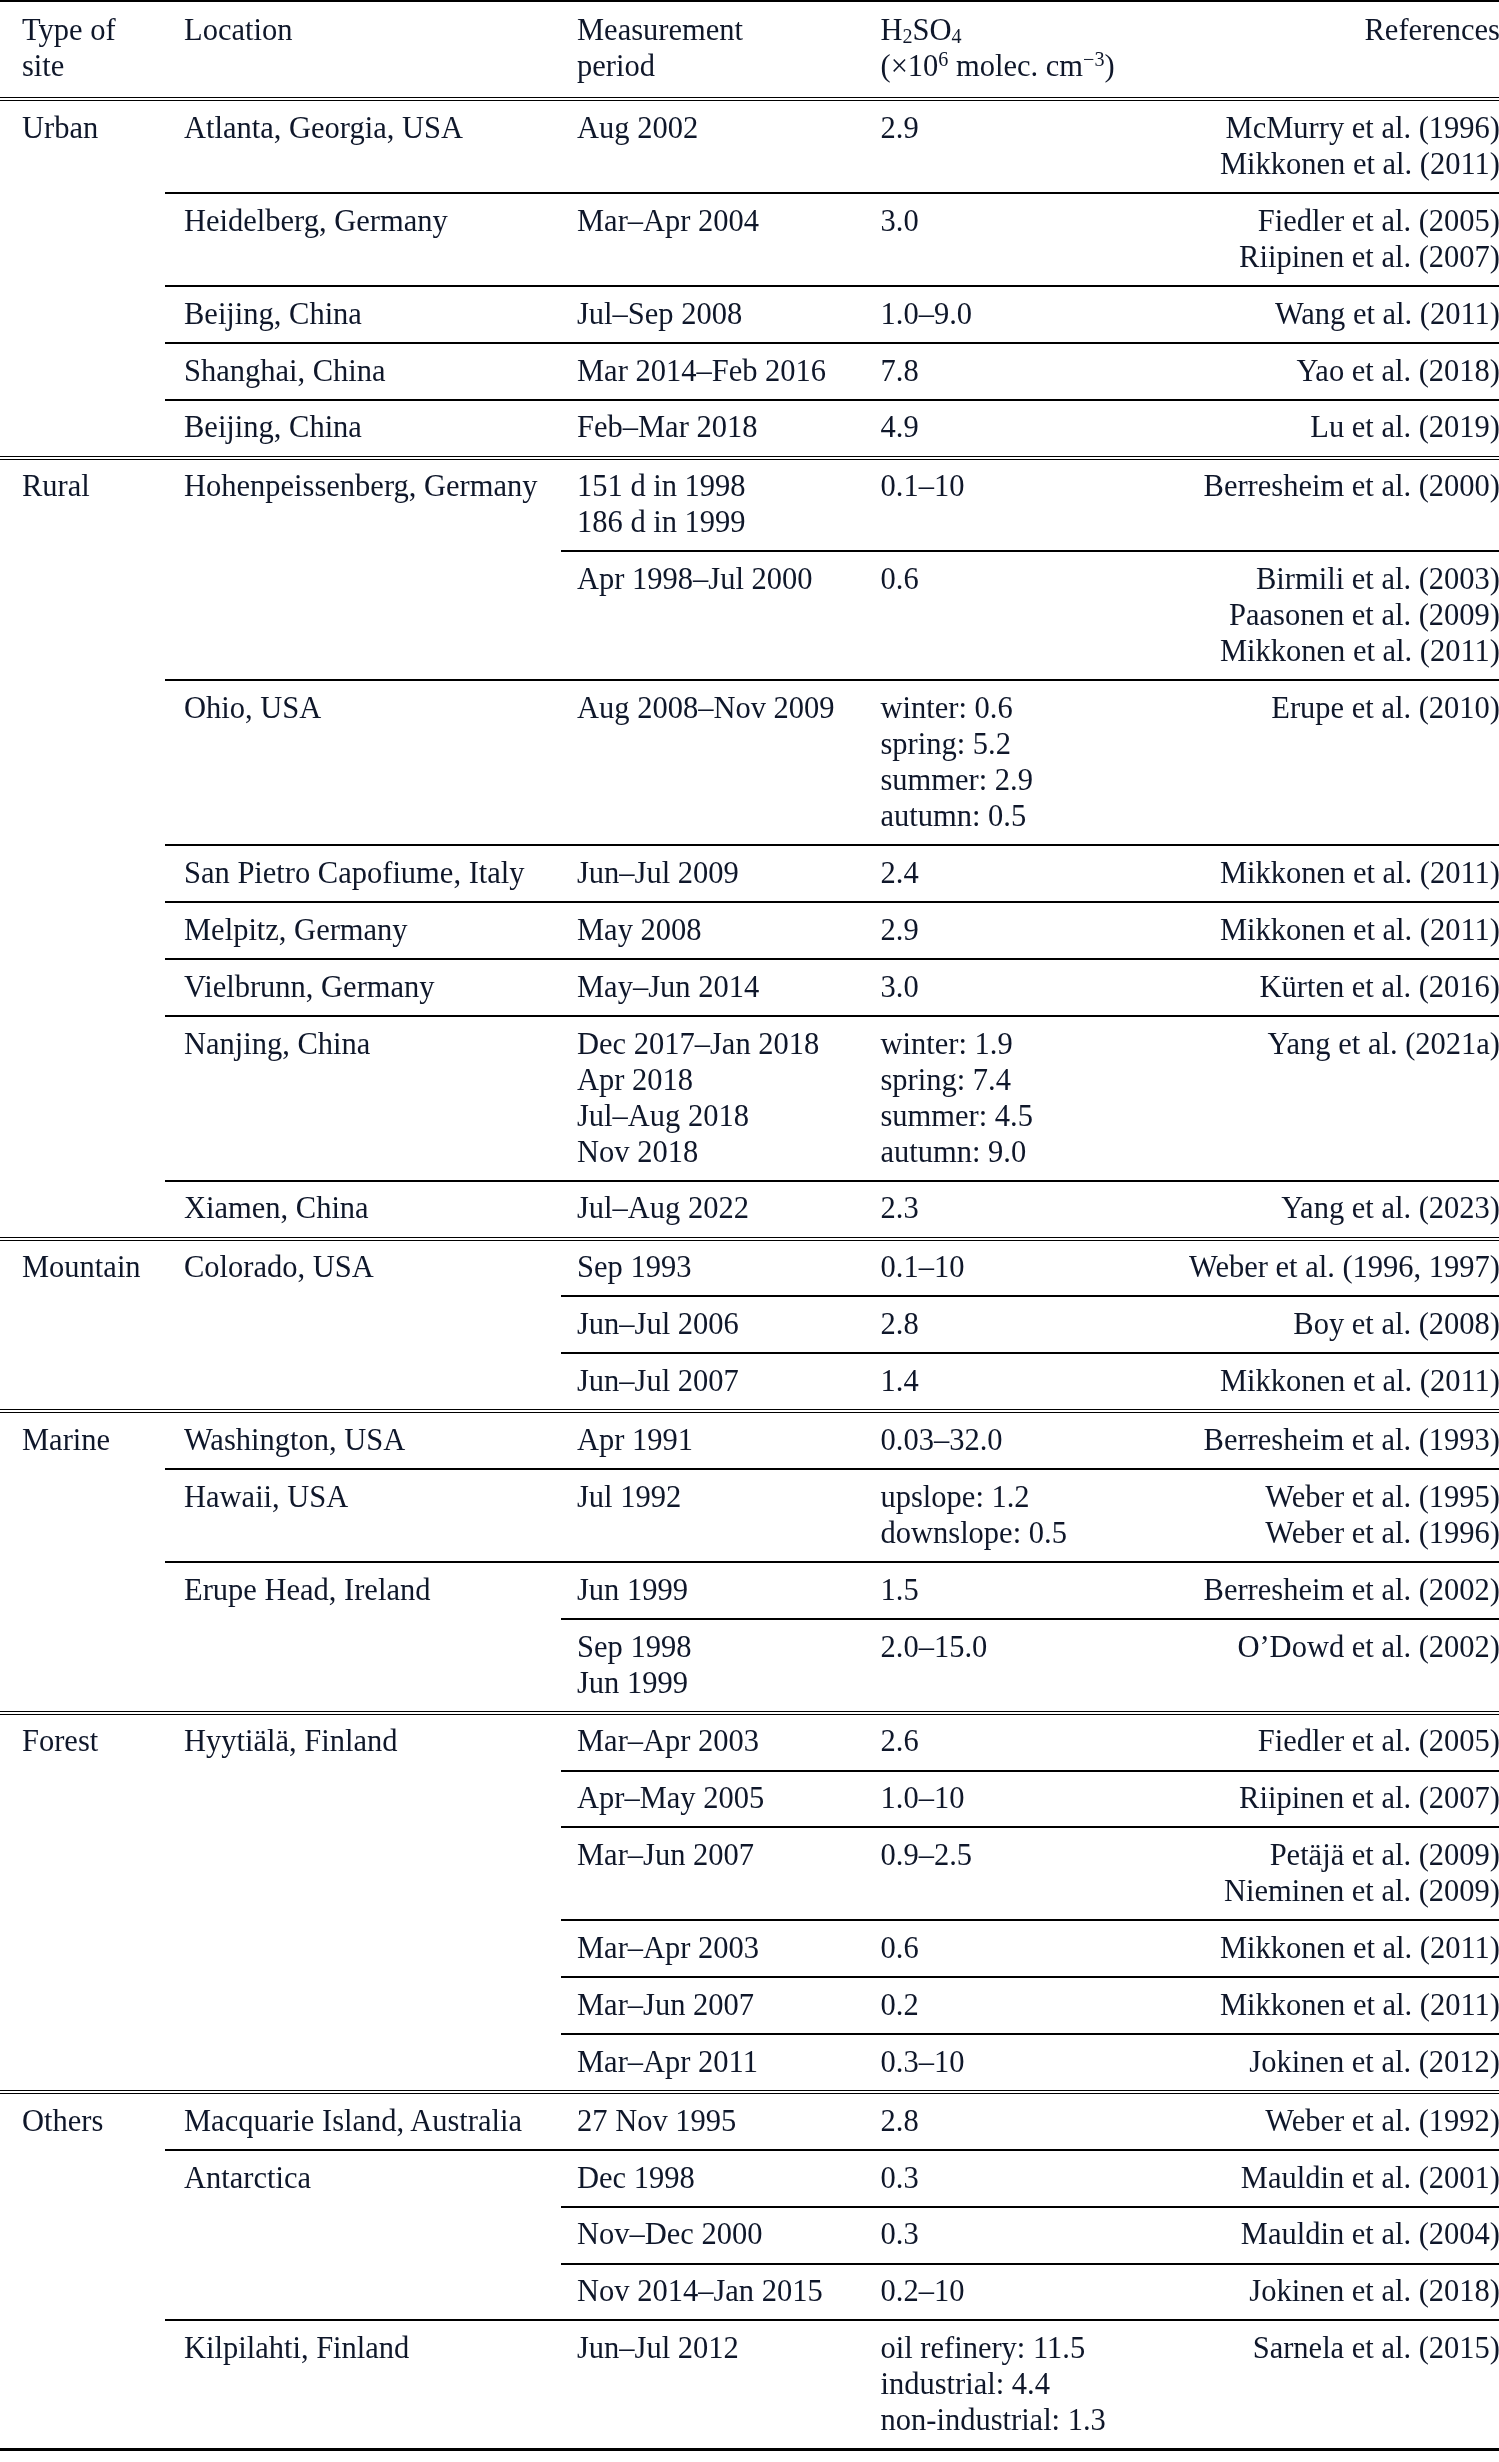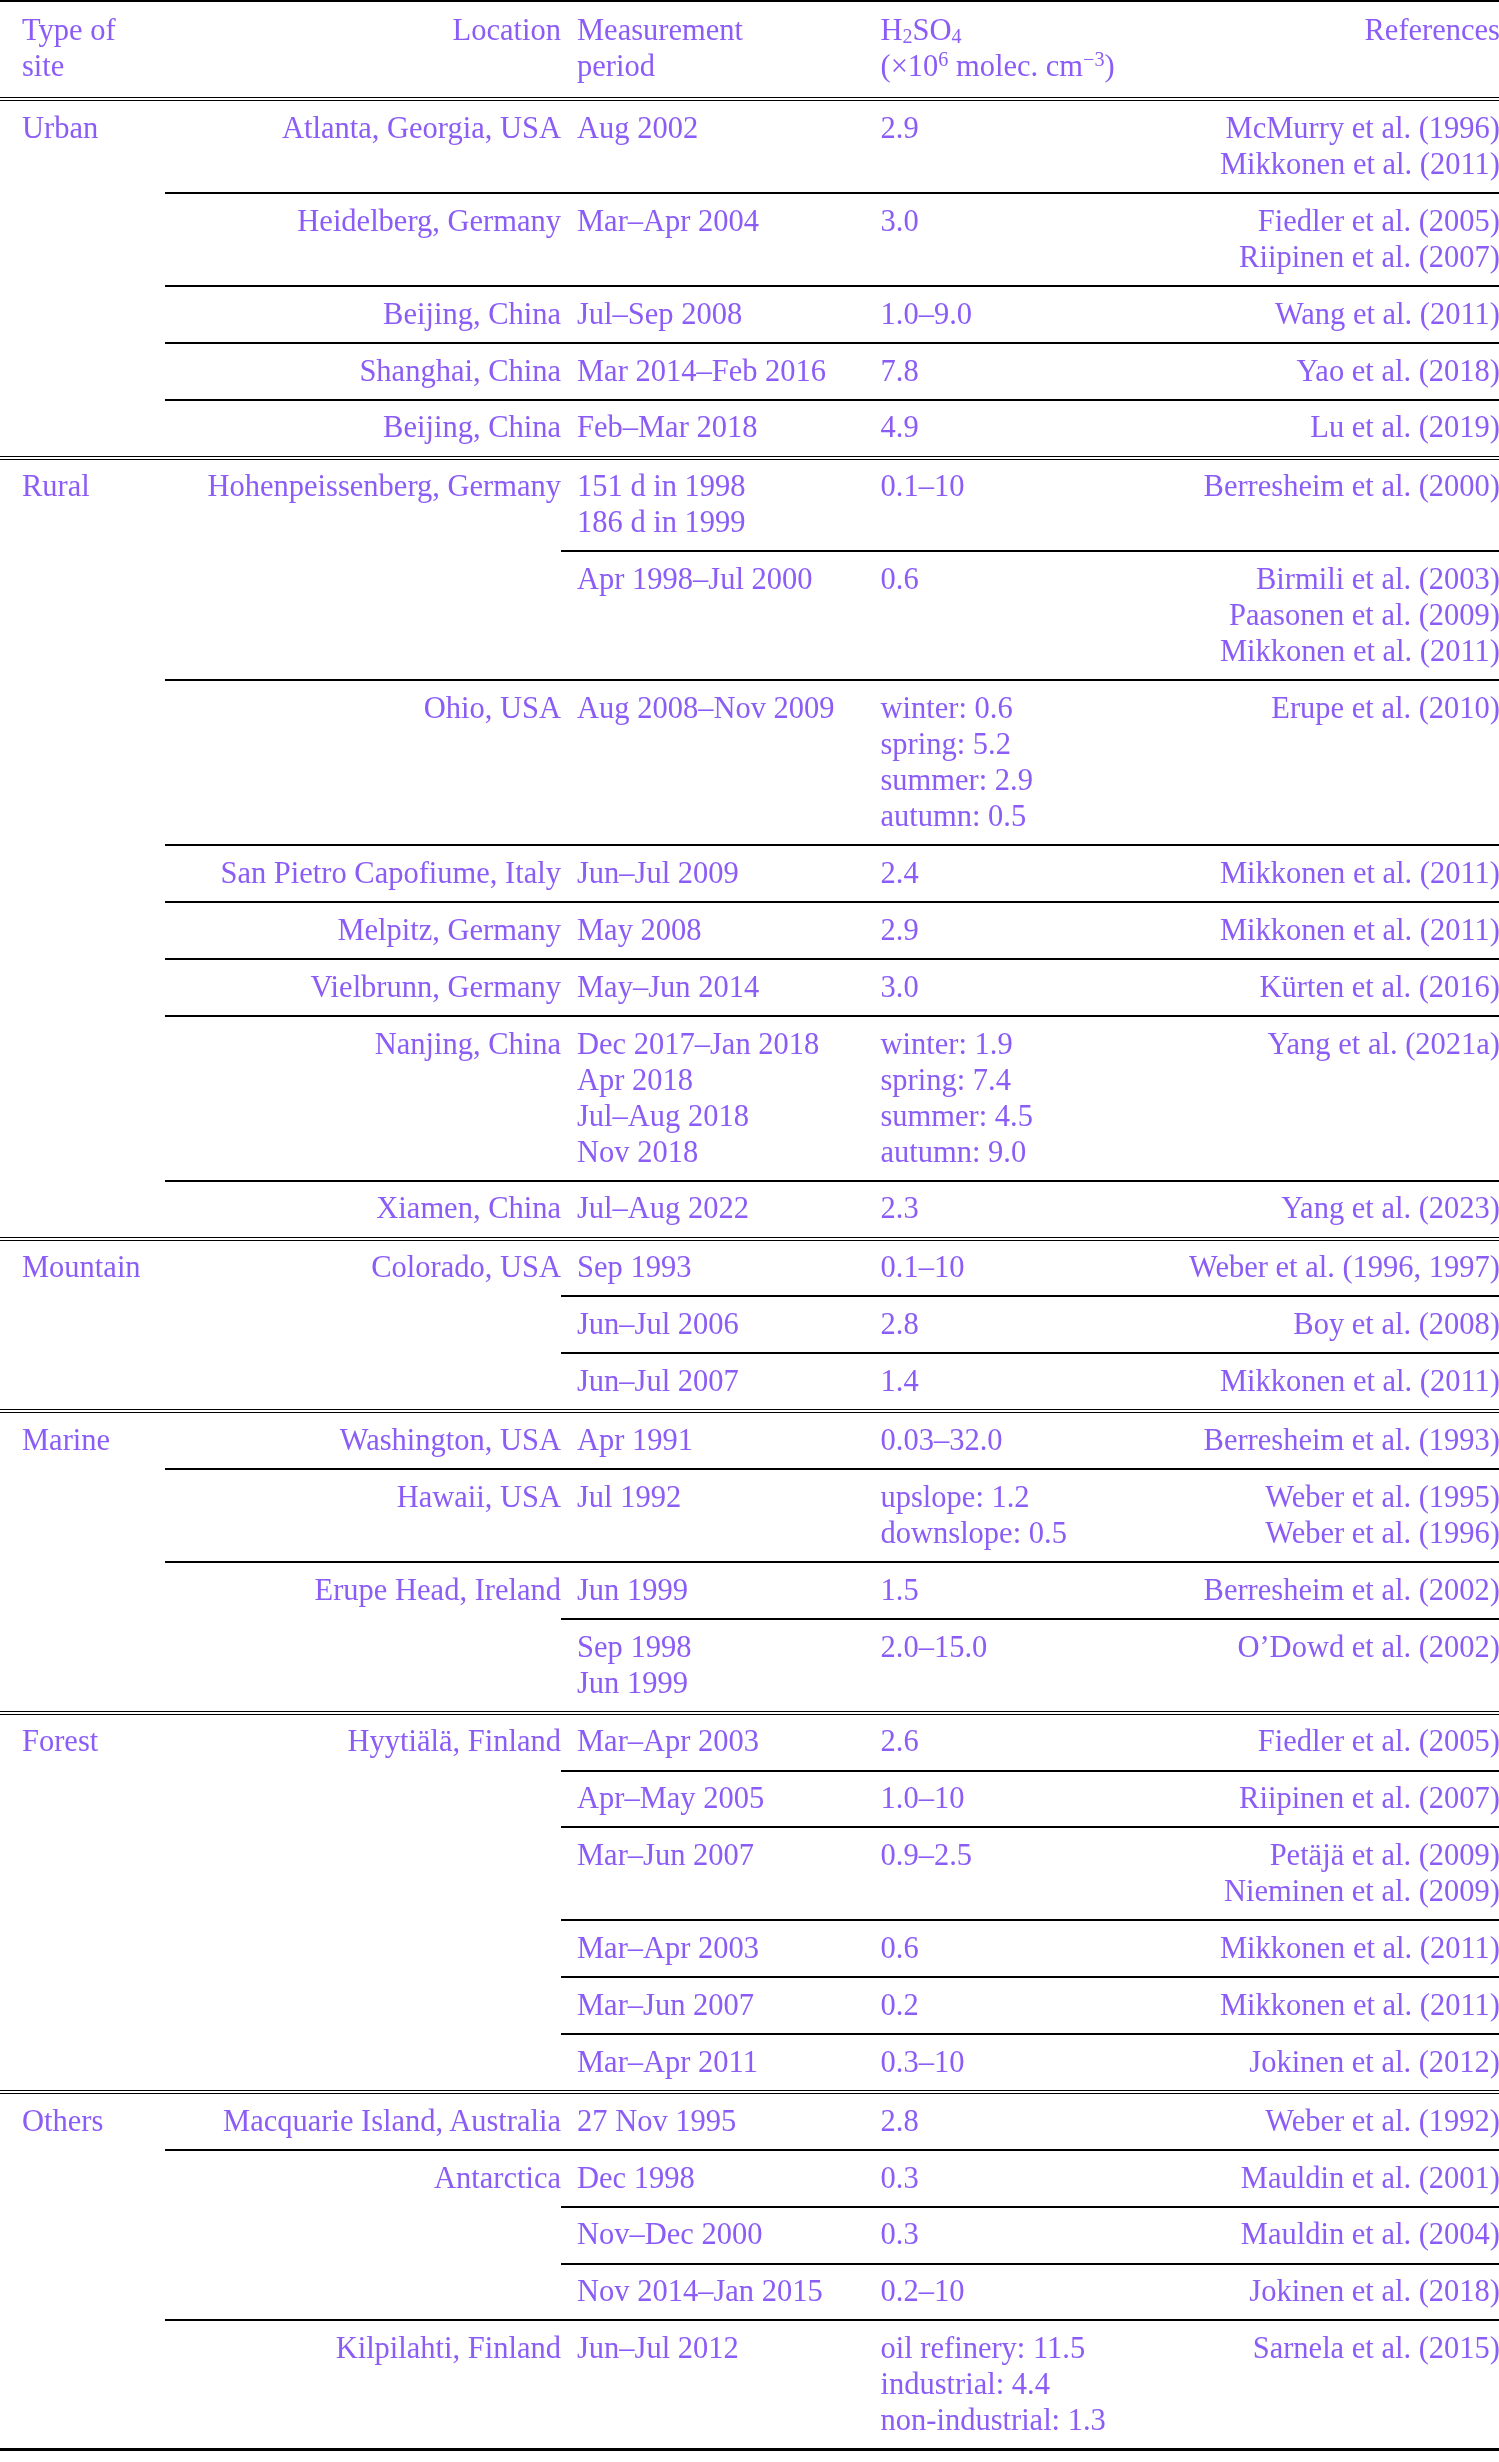--- a/index.html
+++ b/index.html
@@ -15,37 +15,37 @@
   }
   table.h2so4-table {
     border-collapse: collapse;
     table-layout: fixed;
     width: 1500px;
     border-top: 2.9px solid #000;
     border-bottom: 3.6px solid #000;
     font-family: "Liberation Serif", "DejaVu Serif", serif;
     font-size: 30.5px;
     line-height: 36px;
-    color: #8b5cf6;
+    color: #0f172a;
     border-radius: 26px;
   }
   th, td {
     vertical-align: top;
     text-align: left;
     font-weight: normal;
     white-space: nowrap;
     padding: 8.7px 0 10.2px 0;
   }
   thead th {
     border-bottom: 4.4px double #000;
     padding-top: 10.2px;
     padding-bottom: 13px;
   }
   .h1, .c1 { padding-left: 22px; }
-  .h2, .c2 { padding-left: 19px; text-align: right; }
+  .h2, .c2 { padding-left: 19px; }
   .h3, .c3 { padding-left: 16px; }
   .h4, .c4 { padding-left: 14.5px; margin-top: 48px; }
   .h5, .c5 { padding-left: 14.5px; text-align: right; }
   td.g { border-top: 4.4px double #000; }   
   td.l { border-top: 2.2px solid #000; }    
   td.e { border-top: 2.2px solid #000; }    
   sub, sup {
     font-size: 66%;
     line-height: 0;
     position: relative;

